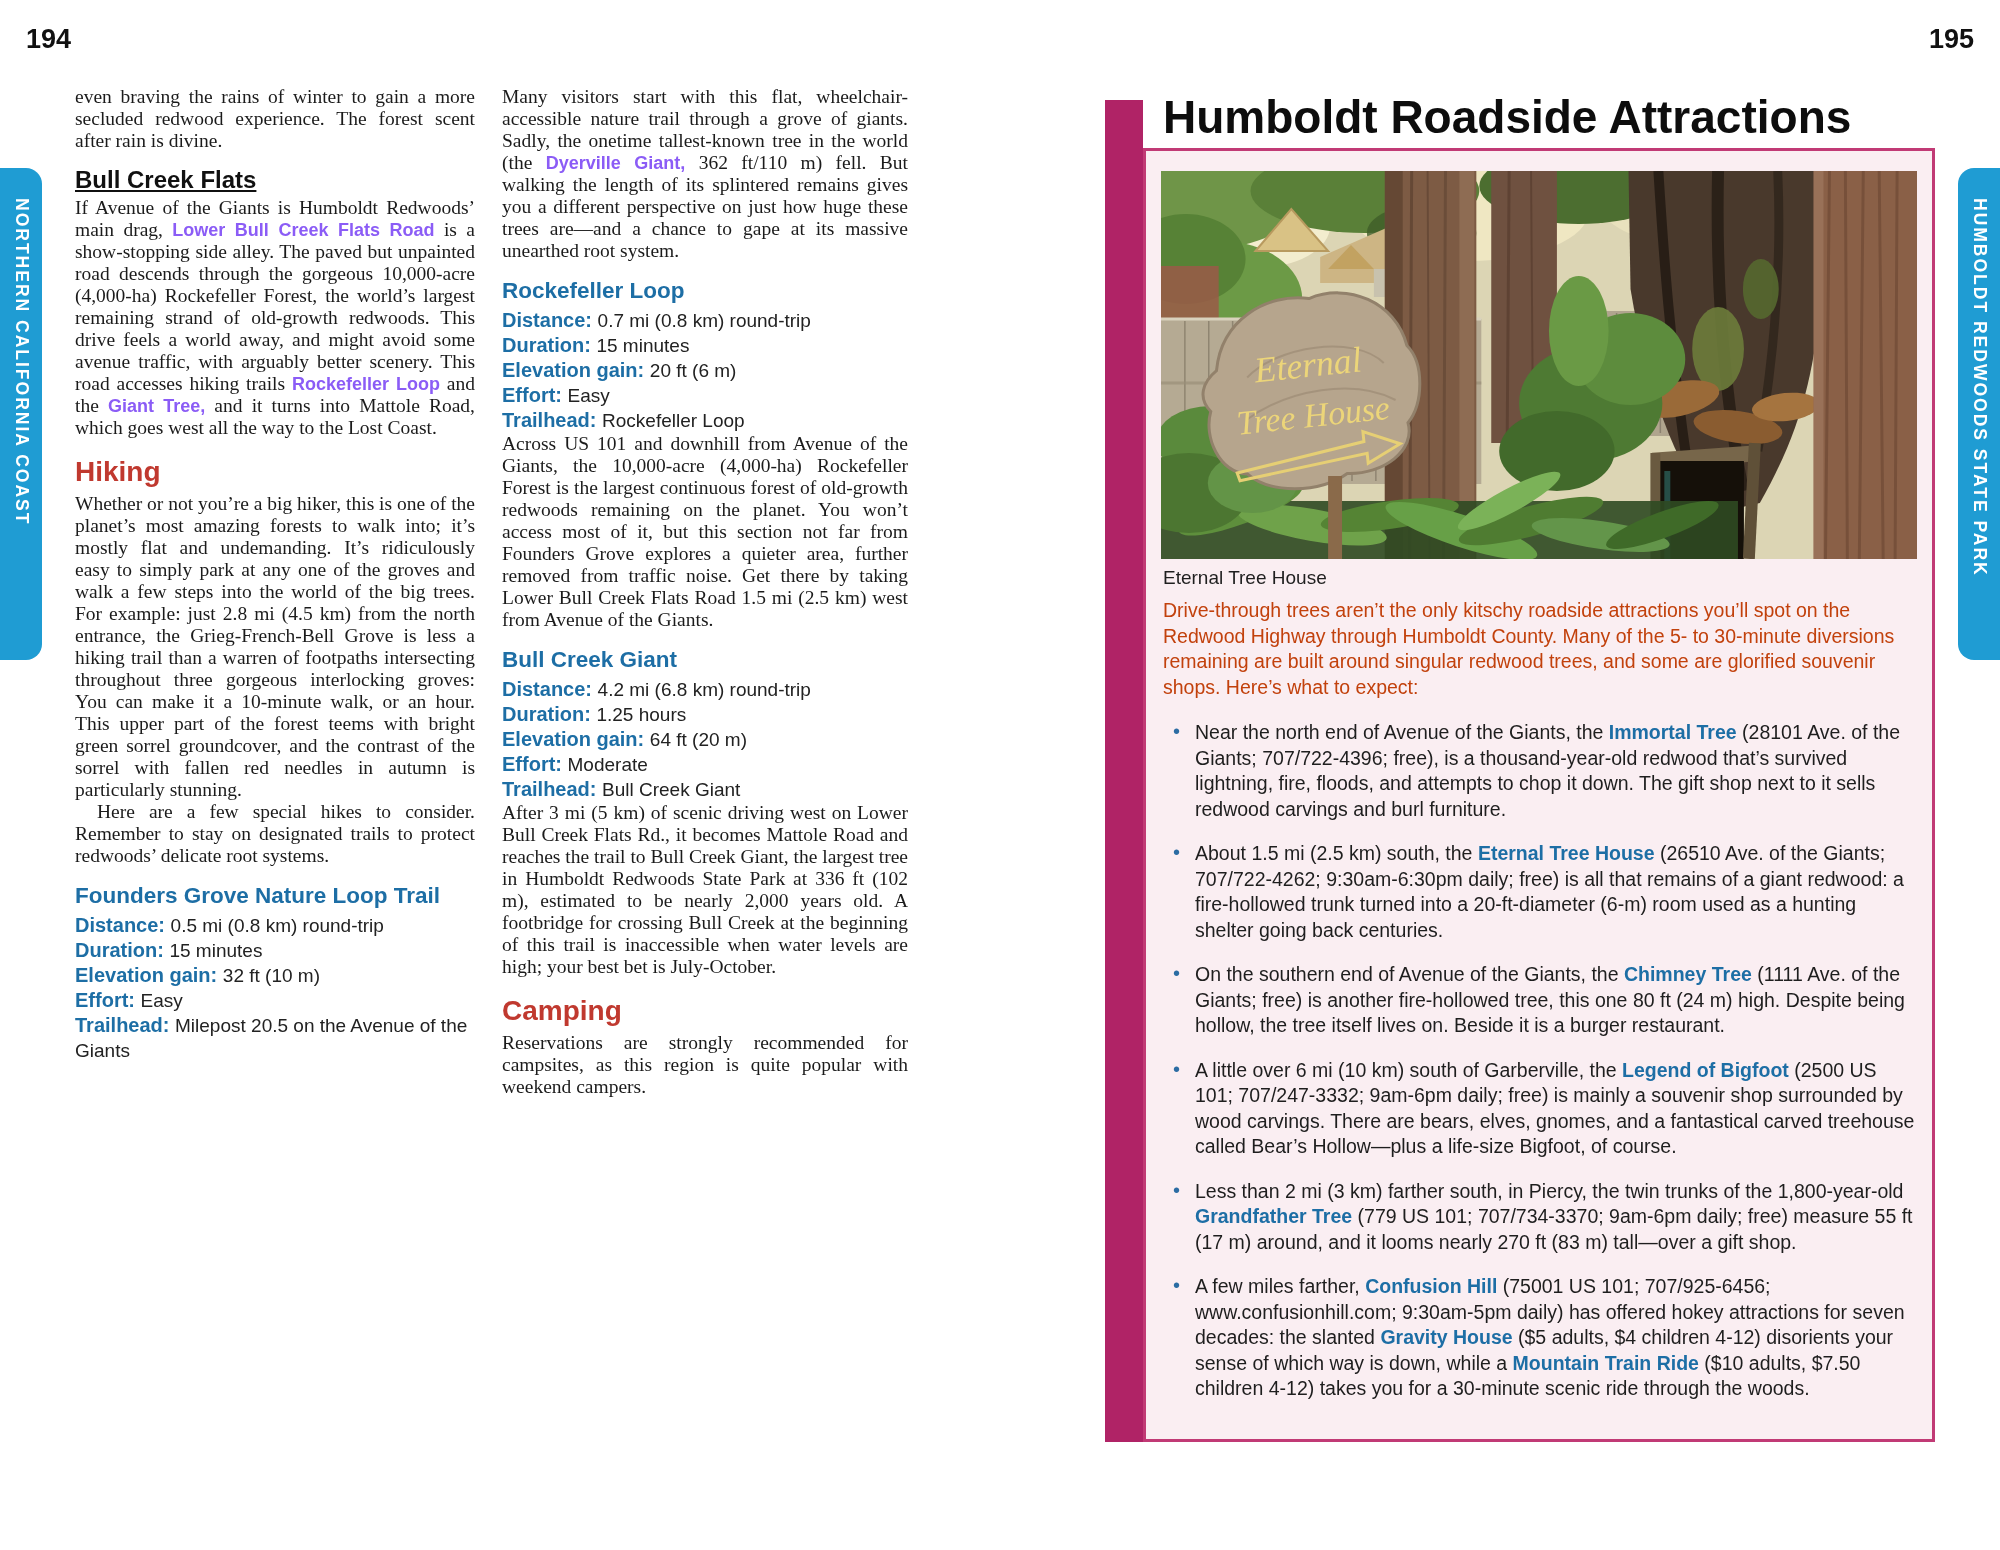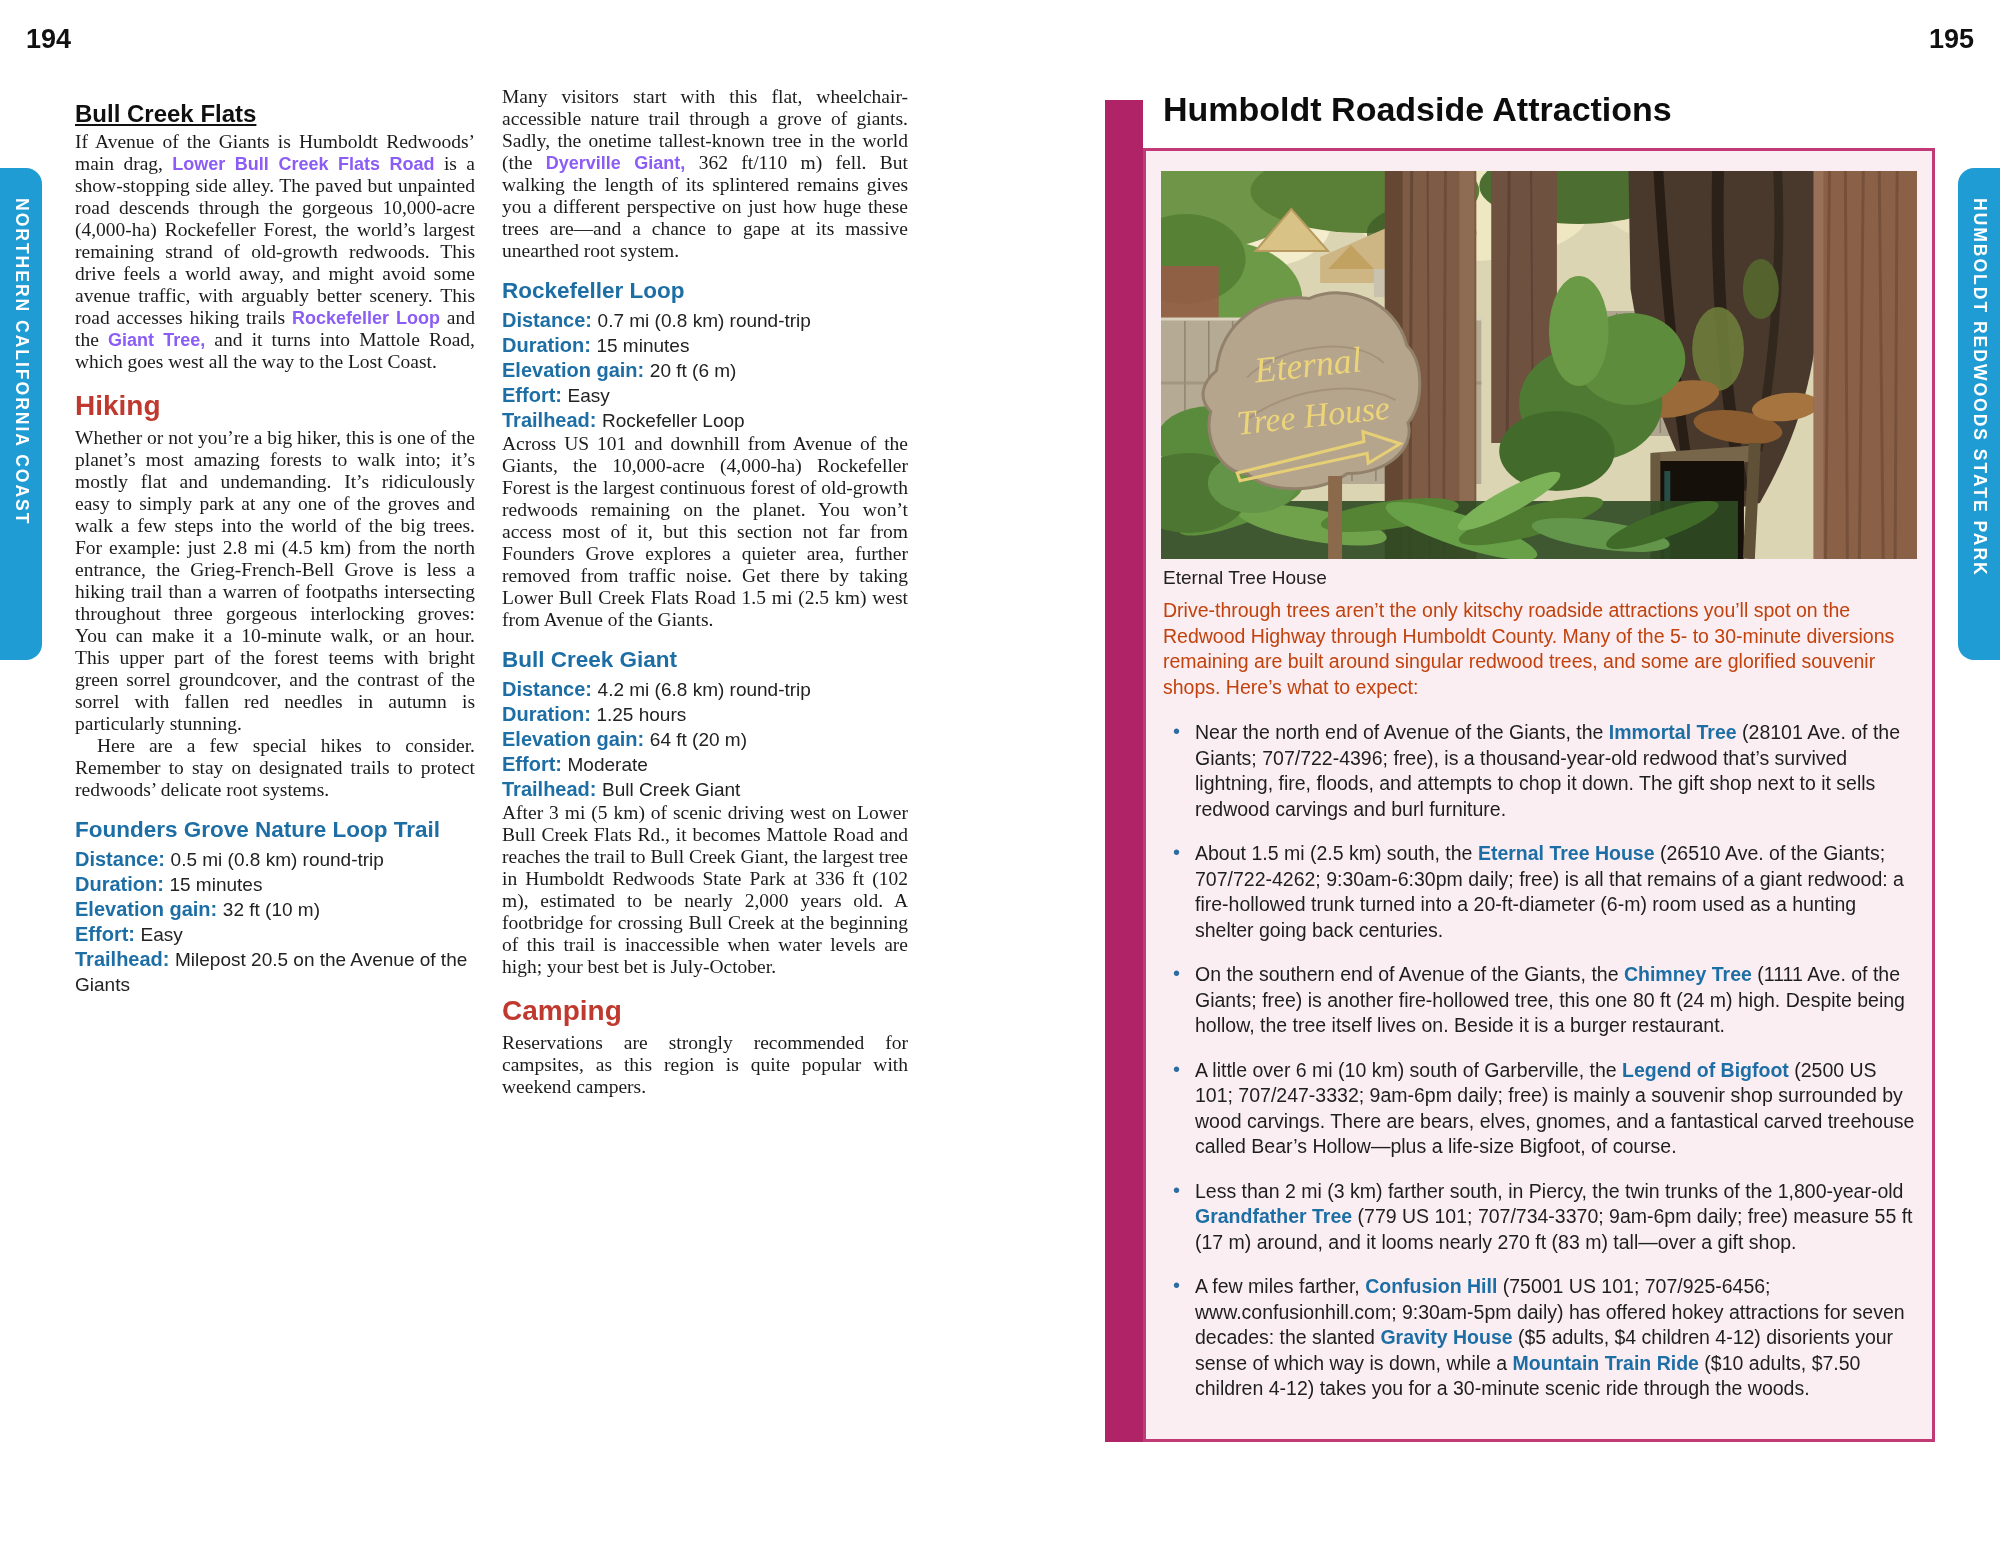--- a/index.html
+++ b/index.html
@@ -28,21 +28,21 @@
   .h-black{font-weight:bold;font-size:24px;color:#101010;margin:14px 0 3px 0;text-decoration:underline;}
   .h-red{font-weight:bold;font-size:28px;color:#c0392f;margin:17px 0 5px 0;}
   .h-blue{font-weight:bold;font-size:22.5px;color:#1d6ea5;margin:16px 0 4px 0;}
 
   .stats{margin:2px 0 0 0;}
   .stat-row{font-size:19px;line-height:25px;color:#222;}
   .stat-label{font-weight:bold;color:#1d6ea5;font-size:20px;}
 
   
   #box-bar{position:absolute;left:1105px;top:100px;width:38px;height:1342px;background:#b02366;}
-  #box-title{position:absolute;left:1163px;top:90px;font-weight:bold;font-size:34px;color:#0d0d0d;}
+  #box-title{position:absolute;left:1163px;top:90px;font-weight:bold;font-size:46px;color:#0d0d0d;}
   #side-box{position:absolute;left:1143px;top:148px;width:792px;height:1294px;background:#faeef2;
             border:3px solid #c13a75;box-sizing:border-box;padding:20px 15px 0 15px;overflow:hidden;}
   #photo-wrap{width:100%;height:388px;}
   #photo-wrap svg{width:100%;height:100%;display:block;}
   #photo-caption{font-size:19px;color:#1f1f1f;margin:8px 0 0 2px;}
   .sb-text{font-size:19.5px;line-height:25.5px;color:#c2410c;margin:9px 0 0 2px;}
   .sb-text .link,.bullet .link{font-weight:bold;color:#1d6ea5;text-align:center;}
   #bullets{margin-top:20px;}
   .bullet{position:relative;padding-left:32px;margin:0 0 19px 2px;font-size:19.5px;line-height:25.5px;color:#1e1e1e;}
   .bullet .dot{position:absolute;left:10px;top:-1px;color:#2b6ca3;font-size:20px;}
@@ -56,20 +56,21 @@
   <div id="pn-right" class="pagenum">195</div>
 
   <div id="tab-left" class="side-tab">
     <span class="vtext">NORTHERN CALIFORNIA COAST</span>
   </div>
   <div id="tab-right" class="side-tab">
     <span class="vtext">HUMBOLDT REDWOODS STATE PARK</span>
   </div>
 
   <div id="col1" class="col">
+    <p class="serif">even braving the rains of winter to gain a more secluded redwood experience. The forest scent after rain is divine.</p>
     <div class="h-black">Bull Creek Flats</div>
     <p class="serif"><span>If Avenue of the Giants is Humboldt Redwoods’ main drag, </span><span class="link">Lower Bull Creek Flats Road</span><span> is a show-stopping side alley. The paved but unpainted road descends through the gorgeous 10,000-acre (4,000-ha) Rockefeller Forest, the world’s largest remaining strand of old-growth redwoods. This drive feels a world away, and might avoid some avenue traffic, with arguably better scenery. This road accesses hiking trails </span><span class="link">Rockefeller Loop</span><span> and the </span><span class="link">Giant Tree,</span><span> and it turns into Mattole Road, which goes west all the way to the Lost Coast.</span></p>
     <div class="h-red">Hiking</div>
     <p class="serif">Whether or not you’re a big hiker, this is one of the planet’s most amazing forests to walk into; it’s mostly flat and undemanding. It’s ridiculously easy to simply park at any one of the groves and walk a few steps into the world of the big trees. For example: just 2.8 mi (4.5 km) from the north entrance, the Grieg-French-Bell Grove is less a hiking trail than a warren of footpaths intersecting throughout three gorgeous interlocking groves: You can make it a 10-minute walk, or an hour. This upper part of the forest teems with bright green sorrel groundcover, and the contrast of the sorrel with fallen red needles in autumn is particularly stunning.</p>
     <p class="serif indent">Here are a few special hikes to consider. Remember to stay on designated trails to protect redwoods’ delicate root systems.</p>
     <div class="h-blue">Founders Grove Nature Loop Trail</div>
     <div class="stats">
         <div class="stat-row"><span class="stat-label">Distance: </span><span>0.5 mi (0.8 km) round-trip</span></div>
         <div class="stat-row"><span class="stat-label">Duration: </span><span>15 minutes</span></div>
         <div class="stat-row"><span class="stat-label">Elevation gain: </span><span>32 ft (10 m)</span></div>

